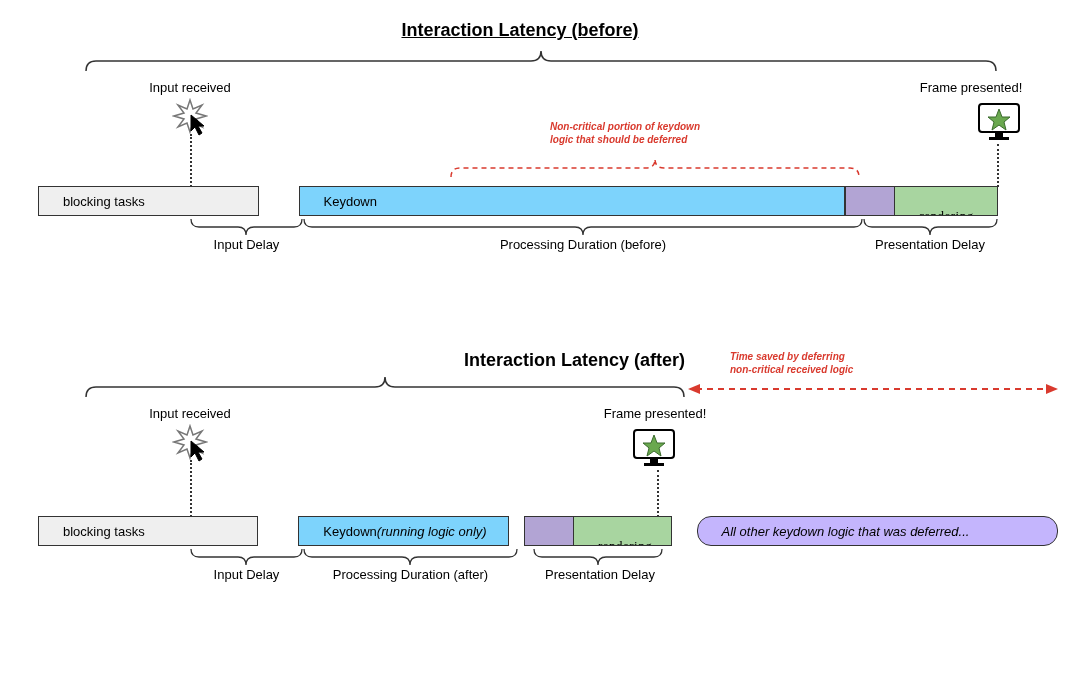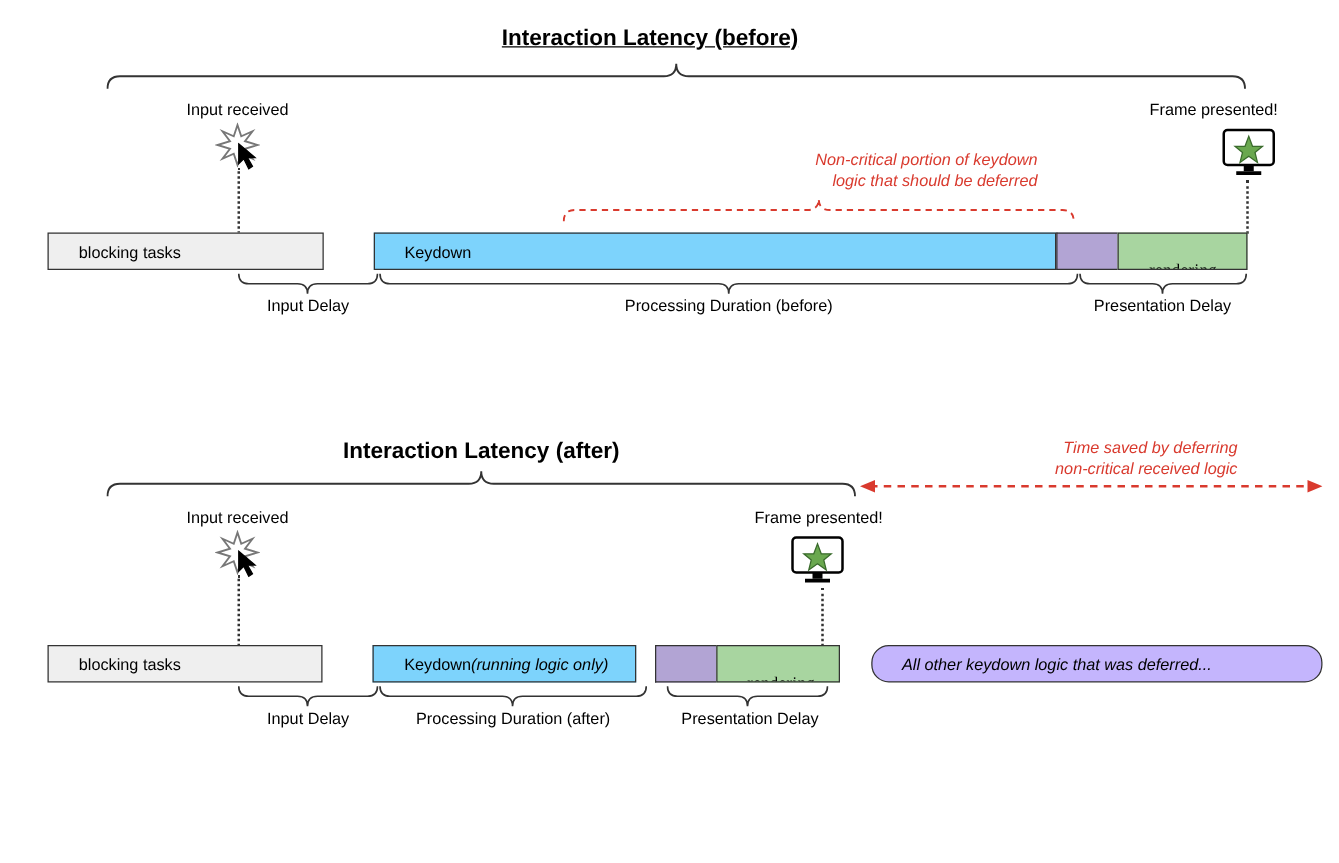--- a/index.html
+++ b/index.html
@@ -15,23 +15,23 @@
     text-align: center;
     font-size: 18px;
     font-weight: bold;
     margin-bottom: 6px;
   }
   .label-small { font-size: 13px; }
   .label-center { text-align: center; }
   .annotation-red {
     color: #d93a2e;
     font-style: italic;
-    font-weight: normal;
-    font-size: 13px;
-    text-align: right;
+    font-weight: bold;
+    font-size: 10px;
+    text-align: left;
     line-height: 1.3;
   }
   .timeline-row {
     display: flex;
     align-items: stretch;
     height: 30px;
   }
   .block {
     border: 1px solid #333;
     display: flex;
@@ -135,21 +135,21 @@
     <path d="M 1 1 Q 1 9 9 9 L 59 9 Q 67 9 67 17 Q 67 9 75 9 L 126 9 Q 134 9 134 1" fill="none" stroke="#333" stroke-width="1.3"></path>
   </svg>
   <div class="abs label-small label-center" style="left:810px; top:217px; width:180px;">Presentation Delay</div>
 
 </div>
 
 <div style="height:70px;"></div>
 
 <div class="section" style="height:280px;">
 
-  <div class="title abs" style="left:55px; top:0; width:600px; text-align:center;">Interaction Latency (after)</div>
+  <div class="title abs" style="left:55px; top:0; width:600px; text-align:right;">Interaction Latency (after)</div>
 
   <svg class="brace-svg abs" style="left:55px; top:26px;" width="600" height="22">
     <path d="M 1 21 Q 1 11 11 11 L 290 11 Q 300 11 300 1 Q 300 11 310 11 L 589 11 Q 599 11 599 21" fill="none" stroke="#333" stroke-width="1.5"></path>
   </svg>
 
   <div class="abs annotation-red" style="left:700px; top:0px; width:260px;">
     <span>Time saved by deferring</span><br>
     <span>non-critical received logic</span>
   </div>
 

